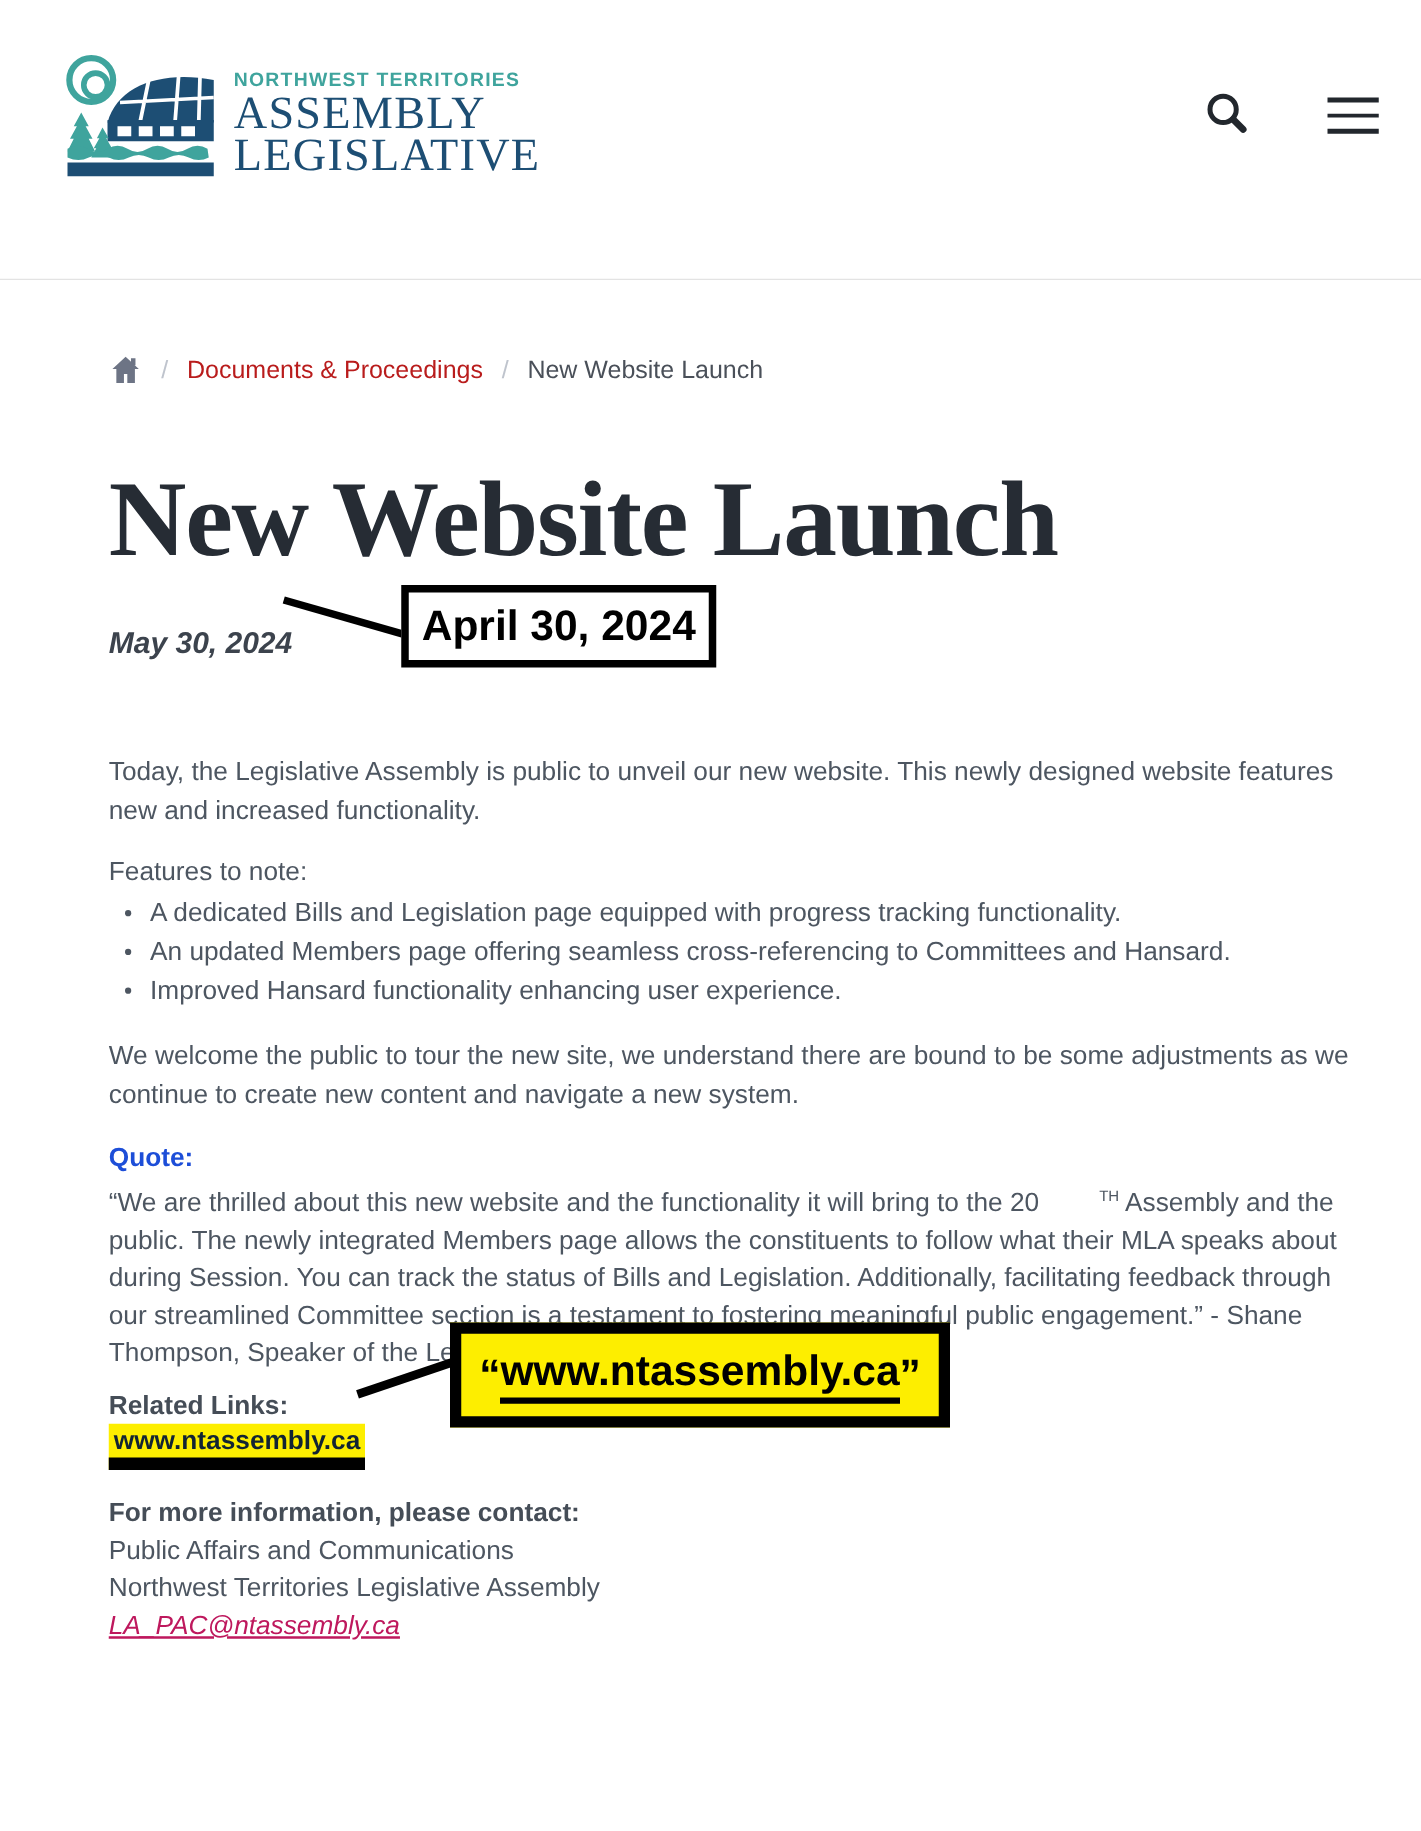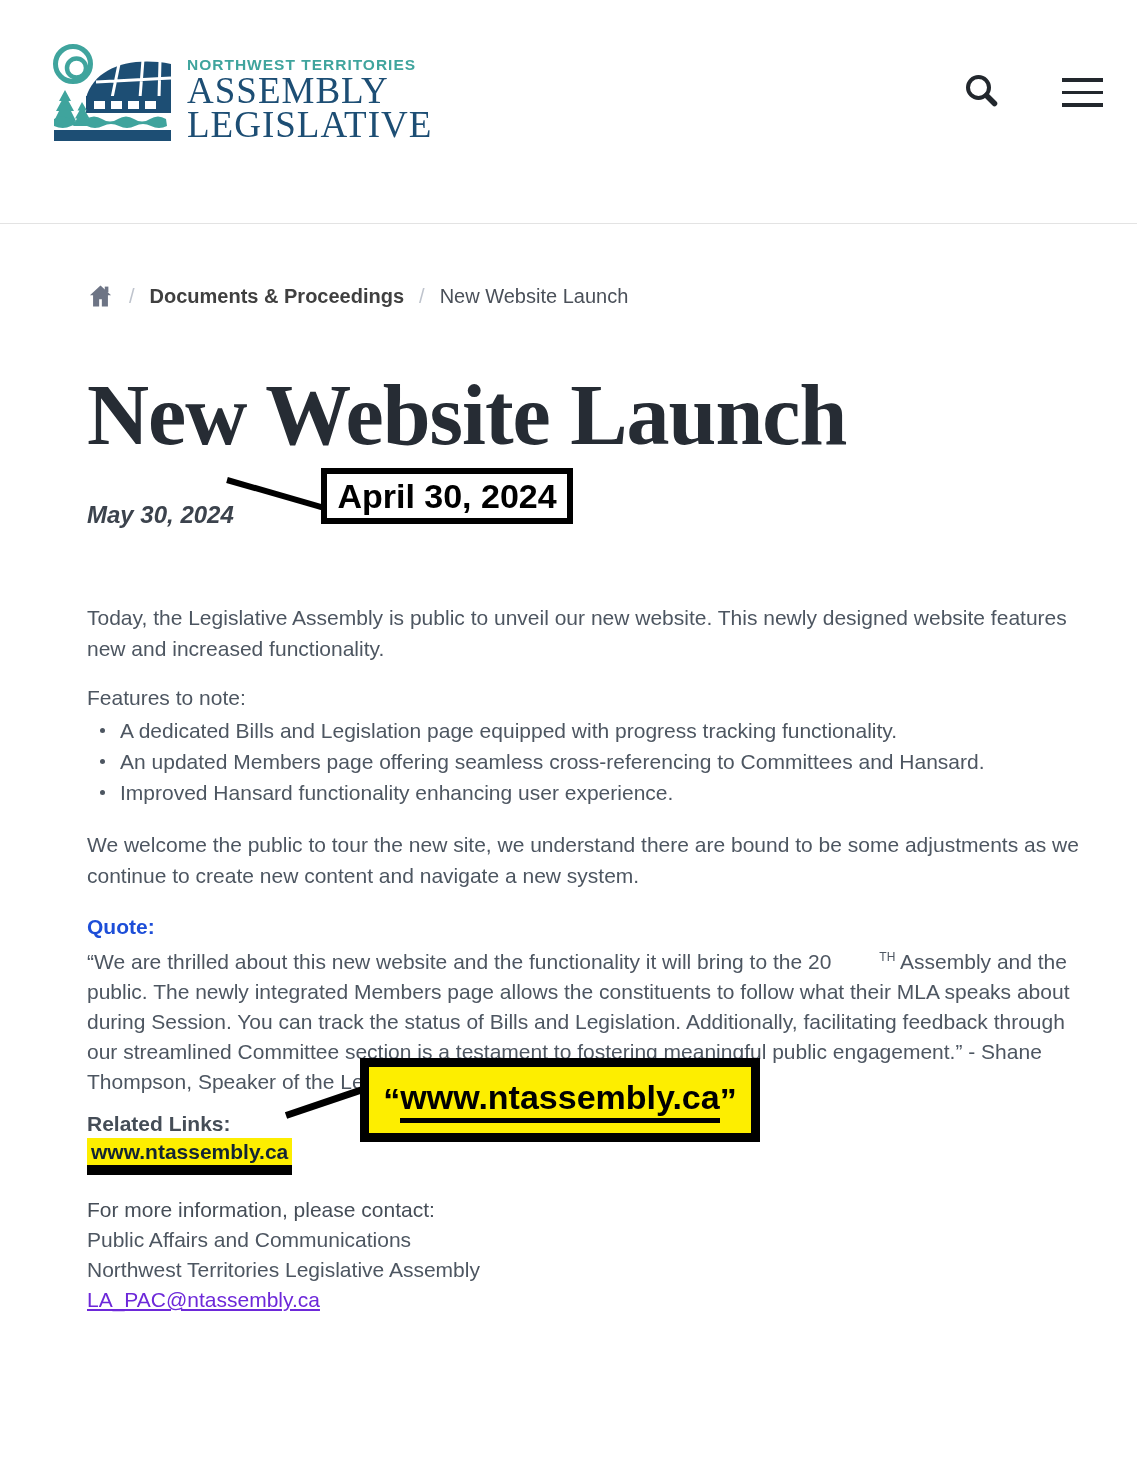--- a/index.html
+++ b/index.html
@@ -25,21 +25,21 @@
   .logo-name { font-family: "Liberation Serif", serif; color: #1d4e74; font-size: 37px; line-height: 34px; letter-spacing: 1px; }
   .header-icons { position: absolute; right: 34px; top: 72px; display: flex; gap: 62px; align-items: center; }
   .icon-btn { background: none; border: none; padding: 0; cursor: pointer; display: block; }
   .hamburger { width: 41px; display: flex; flex-direction: column; gap: 9px; }
   .hamburger span { display: block; height: 3.5px; background: #22272d; }
 
   
   main { margin-left: 87px; width: 1005px; padding-top: 58px; }
 
   .breadcrumb { display: flex; align-items: center; gap: 15px; font-size: 20px; height: 28px; }
-  .crumb-link { color: #404040; text-decoration: none; cursor: pointer; font-weight: bold; }
+  .crumb-link { color: #b91c1c; text-decoration: none; cursor: pointer; }
   .crumb-sep { color: #bfc4cd; }
   .crumb-current { color: #4a5059; }
 
   h1.page-title {
     font-family: "Liberation Serif", serif;
     font-weight: bold;
     font-size: 86px;
     line-height: 86px;
     margin: 62px 0 0 0;
     color: #262c34;
@@ -69,34 +69,34 @@
     background: #fdee00;
     color: #122433;
     font-weight: bold;
     font-size: 21px;
     line-height: 27px;
     padding: 0 4px;
     border-bottom: 10px solid #000;
     text-decoration: none;
     cursor: pointer;
   }
-  .contact-heading { font-weight: normal; color: #454d57; line-height: 30px; }
+  .contact-heading { font-weight: bold; color: #454d57; line-height: 30px; }
   .contact-line { line-height: 30px; }
-  .email-link { color: #6d28d9; text-decoration: underline; line-height: 30px; font-size: 21px; display: inline-block; cursor: pointer; }
+  .email-link { color: #be185d; text-decoration: underline; line-height: 30px; font-size: 21px; display: inline-block; cursor: pointer; font-style: italic; }
 
   
   .annotation-layer { position: absolute; left: 0; top: 0; width: 1137px; height: 1465px; pointer-events: none; }
   .callout-box {
     position: absolute;
     display: flex; align-items: center; justify-content: center;
     font-weight: bold; color: #000;
     white-space: nowrap;
   }
   .date-callout {
-    left: 321px; top: 468px; width: 252px; height: 56px;
+    left: 321px; top: 468px; width: 252px; height: 66px;
     background: #ffffff; border: 6px solid #000;
     font-size: 34px;
   }
   .link-callout {
     left: 360px; top: 1058px; width: 400px; height: 84px;
     background: #fdee00; border: 9px solid #000;
     font-size: 34px;
   }
   .link-callout .underlined { border-bottom: 5px solid #000; padding-bottom: 1px; }
   .leader-line { position: absolute; background: #000; transform-origin: 0 50%; }

